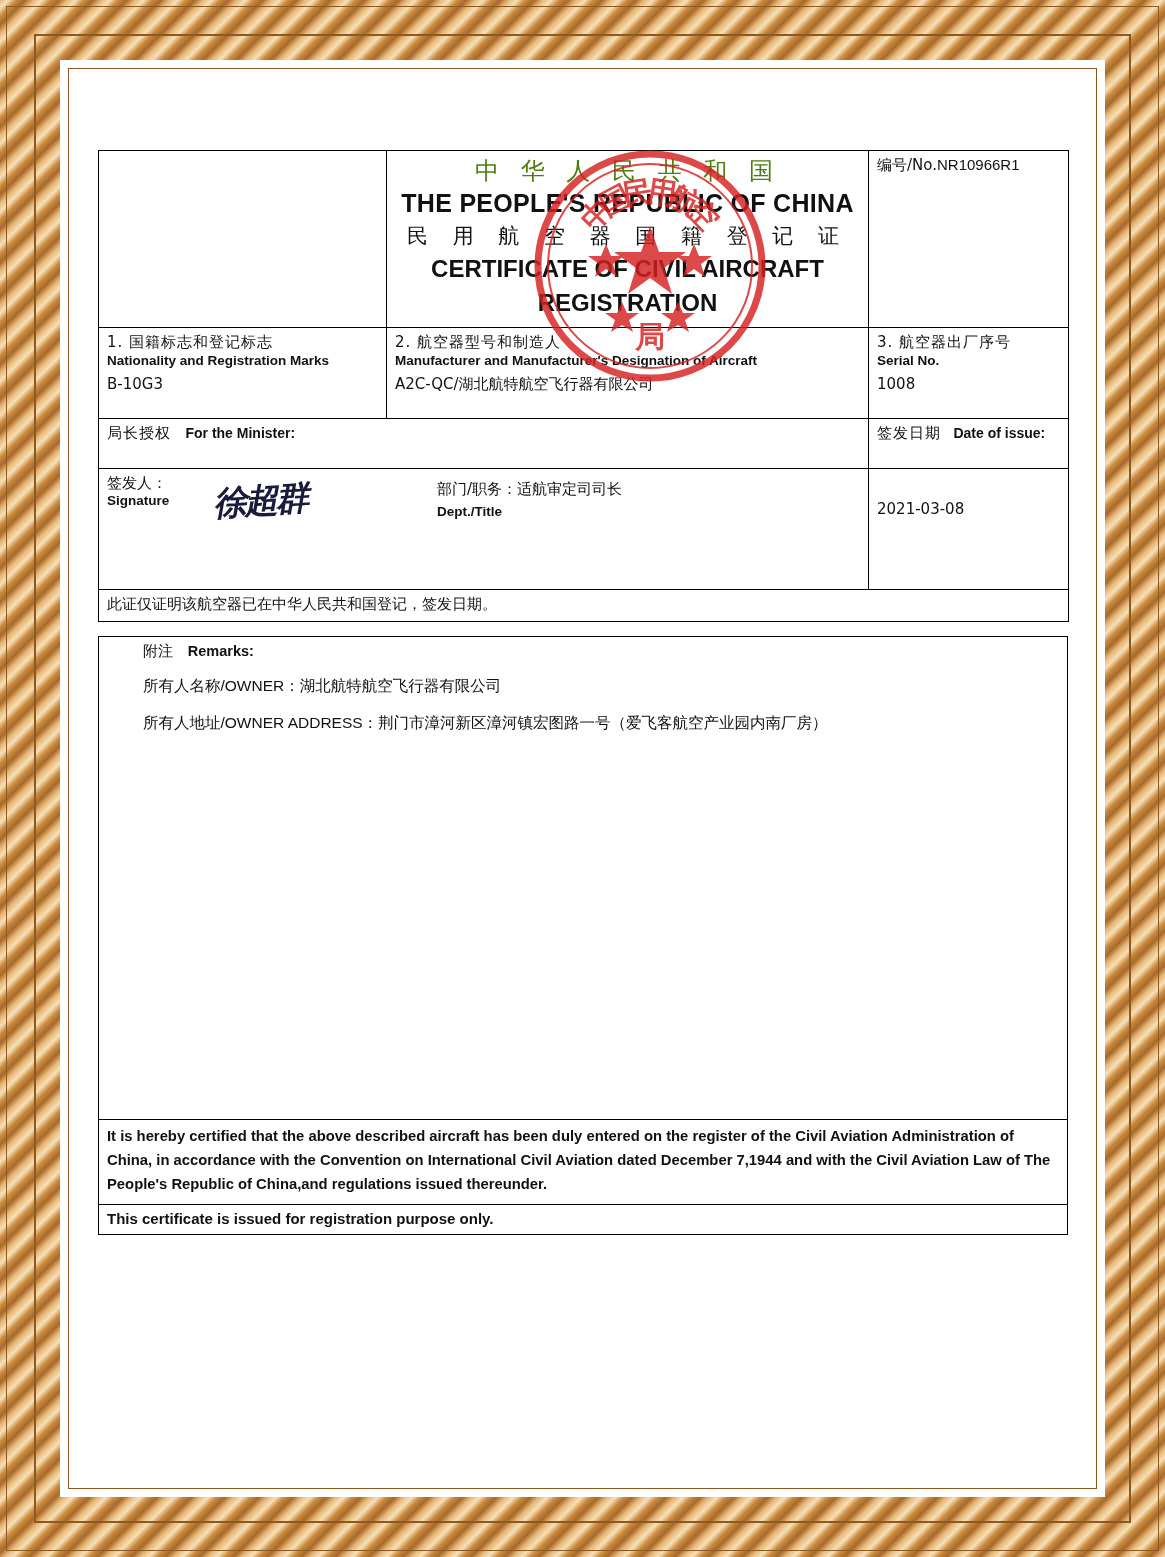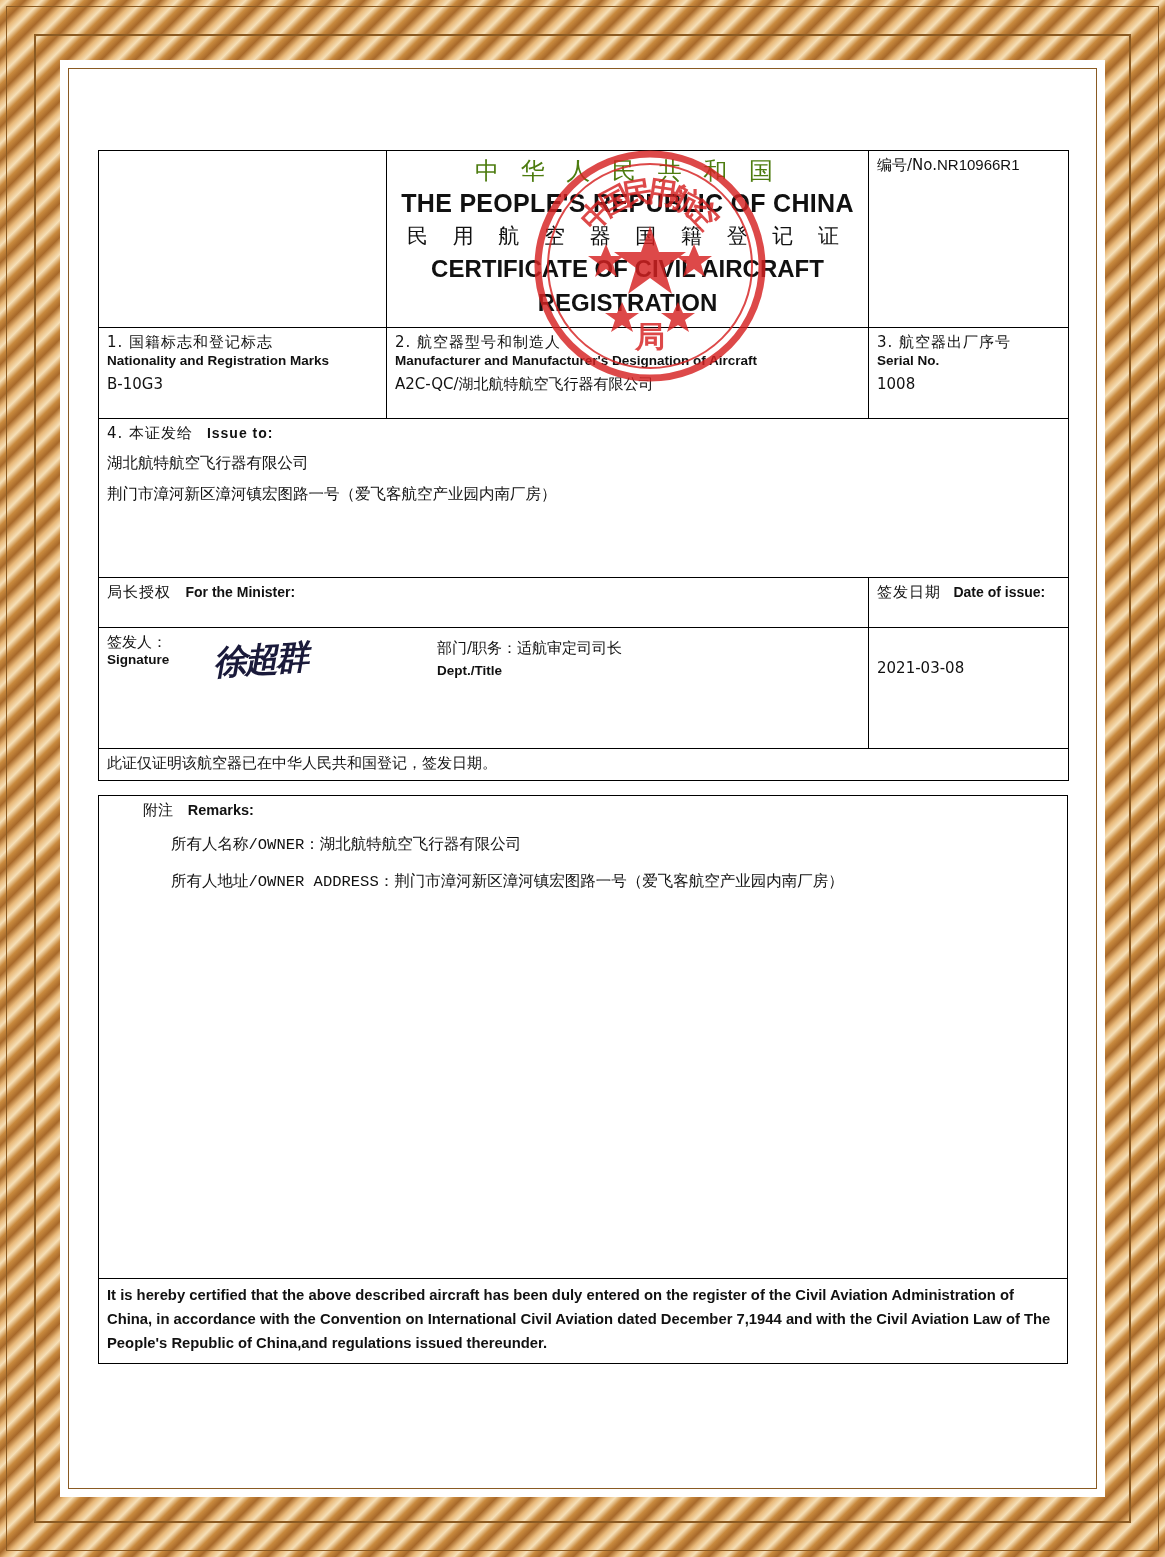--- a/index.html
+++ b/index.html
@@ -159,24 +159,23 @@
   .date-val { font-size: 15px; margin-top: 26px; font-family: "DejaVu Sans", sans-serif; }
 
   .note-row { font-size: 15px; font-family: "DejaVu Sans", sans-serif; padding: 9px 8px; }
 
   
   .remarks-wrap { margin-top: 14px; }
   .remarks-head { font-size: 15px; font-family: "DejaVu Sans", sans-serif; }
   .remarks-head b { font-family: "Liberation Sans", sans-serif; font-size: 14.5px; }
   .remarks-line {
     font-size: 15.5px;
-    font-family: Liberation Mono, monospace;
+    font-family: Liberation Sans, sans-serif;
     margin-top: 13px;
     line-height: 1.55;
-    margin-left: 28px;
   }
   .remarks-body td { height: 470px; padding-left: 44px; }
 
   .cert-en {
     font-size: 14.8px;
     font-weight: bold;
     line-height: 1.62;
     padding: 10px 10px 12px 10px;
   }
   .cert-en-2 {
@@ -265,31 +264,20 @@
             <div class="lbl-en">Manufacturer and Manufacturer's Designation of Aircraft</div>
             <div class="val">A2C-QC/湖北航特航空飞行器有限公司</div>
           </td>
           <td class="c3">
             <div class="lbl-cn"><span>3.</span> <span>航空器出厂序号</span></div>
             <div class="lbl-en">Serial No.</div>
             <div class="val">1008</div>
           </td>
         </tr>
 
-        <tr>
-          <td class="issue-to" colspan="3">
-            <div class="lbl-cn">
-              <span>4.</span>
-              <span>本证发给</span>
-              <b style="font-family:'Liberation Sans',sans-serif;font-size:14px;margin-left:8px;">Issue to:</b>
-            </div>
-            <div class="issue-line">湖北航特航空飞行器有限公司</div>
-            <div class="issue-line">荆门市漳河新区漳河镇宏图路一号（爱飞客航空产业园内南厂房）</div>
-          </td>
-        </tr>
 
 
         <tr>
           <td colspan="2" style="padding-bottom:25px;">
             <span class="lbl-cn">局长授权</span>
             <b style="font-size:14px;margin-left:10px;">For the Minister:</b>
           </td>
           <td style="padding-bottom:0;">
             <span class="lbl-cn">签发日期</span>
             <b style="font-size:14px;margin-left:8px;">Date of issue:</b>
@@ -329,18 +317,21 @@
               <span>所有人名称/OWNER：</span><span>湖北航特航空飞行器有限公司</span>
             </div>
             <div class="remarks-line">
               <span>所有人地址/OWNER ADDRESS：</span><span>荆门市漳河新区漳河镇宏图路一号（爱飞客航空产业园内南厂房）</span>
             </div>
           </td>
         </tr>
         <tr>
           <td class="cert-en">It is hereby certified that the above described aircraft has been duly entered on the register of the Civil Aviation Administration of China, in accordance with the Convention on International Civil Aviation dated December 7,1944 and with the Civil Aviation Law of The People's Republic of China,and regulations issued thereunder.</td>
         </tr>
+        <tr>
+          <td class="cert-en-2">This certificate is issued for registration purpose only.</td>
+        </tr>
       </tbody>
         </table>
 
     </div>
   </div>
 </div>
 
 </body></html>

